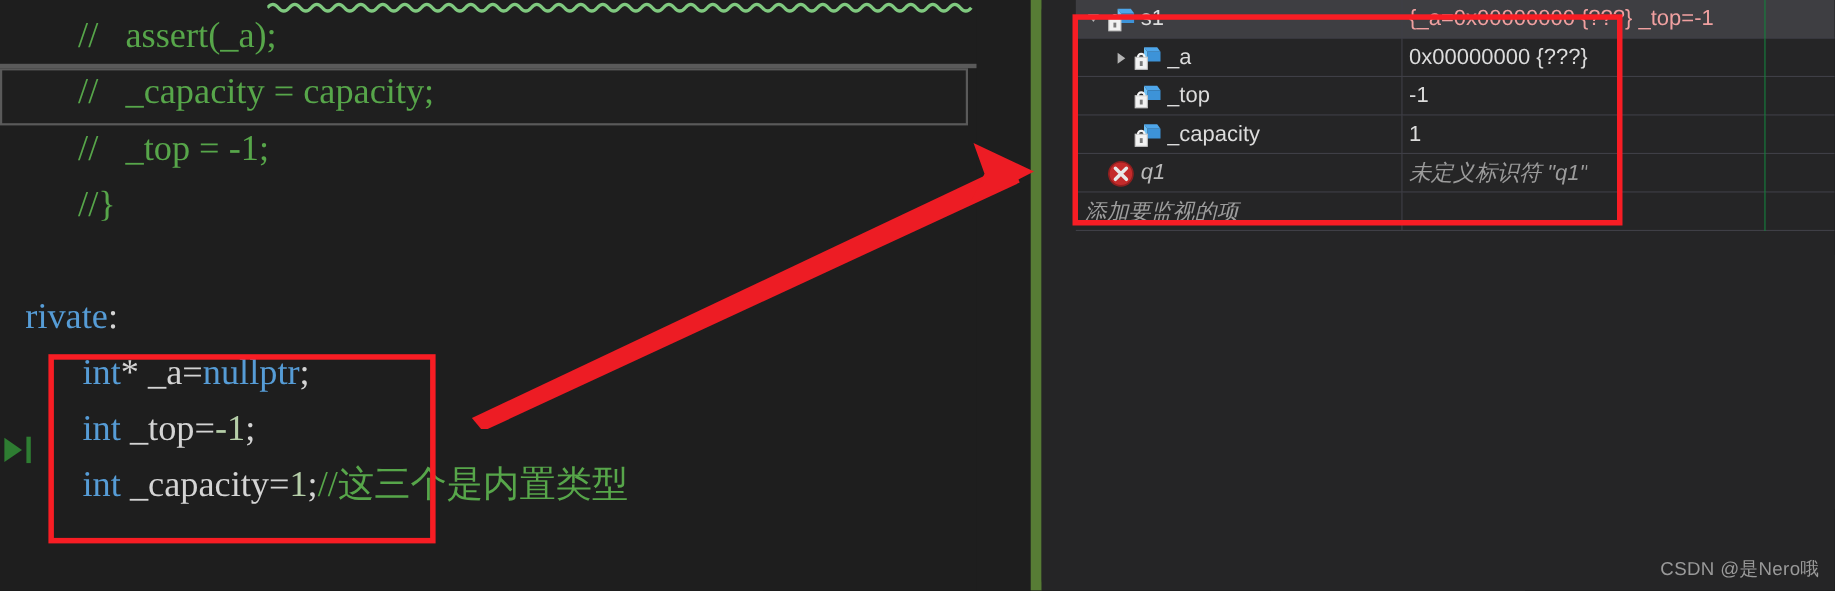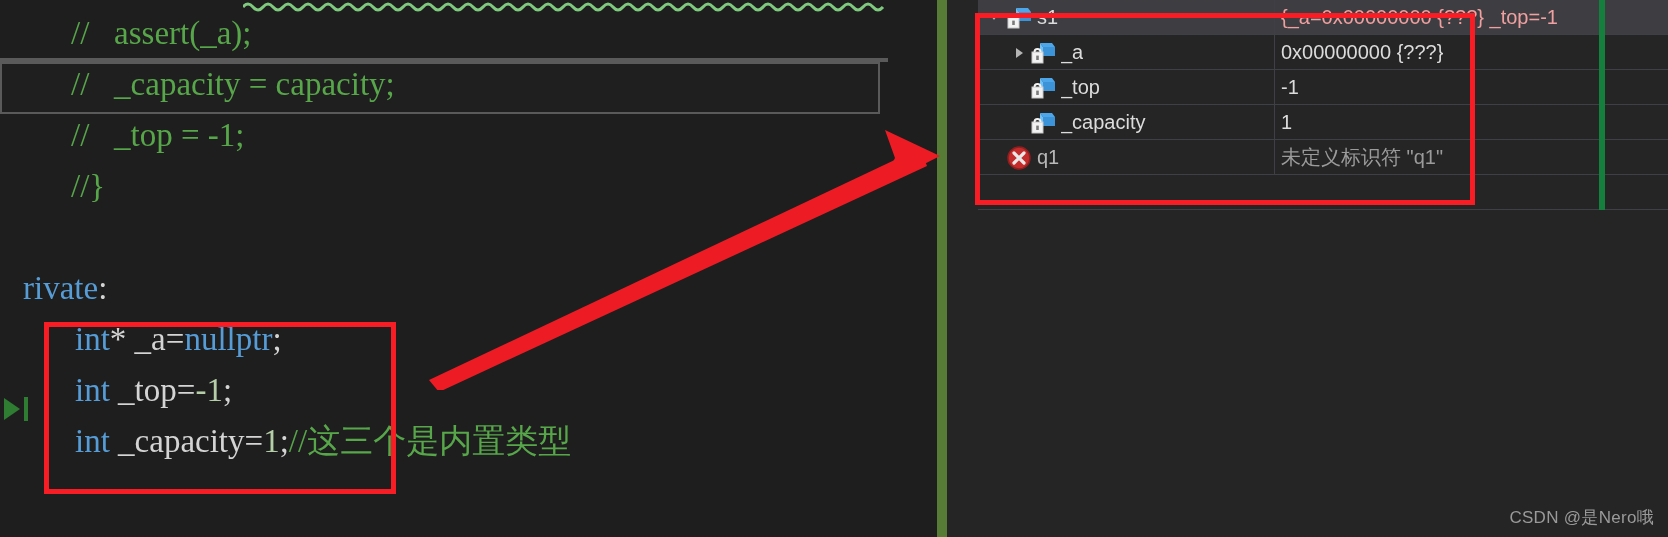--- a/index.html
+++ b/index.html
@@ -88,21 +88,21 @@
   .wrow.sel{background:#3e3e42;}
   .wcell-name{
     position:absolute;left:0;top:0;height:35px;width:297px;
     box-sizing:border-box;
     border-right:1px solid #3f3f46;
     display:flex;align-items:center;
   }
   .wcell-val{
     position:absolute;left:297px;top:0;height:35px;width:330px;
     box-sizing:border-box;
-    border-right:6px solid #15803d;
+    border-right:1px solid #15803d;
     display:flex;align-items:center;
     padding-left:6px;
   }
   .wcell-type{
     position:absolute;left:627px;top:0;height:35px;width:63px;
     box-sizing:border-box;
     display:flex;align-items:center;
   }
   .wname{white-space:nowrap;overflow:hidden;}
   .wval{white-space:nowrap;overflow:hidden;}
@@ -254,35 +254,38 @@
                 <path d="M4.5 12 a3 3 0 0 1 6 0" fill="none" stroke="#f2f2f2" stroke-width="2"></path>
                 <rect x="6.2" y="15.6" width="2.6" height="4.4" fill="#7a7a7a"></rect>
               </svg></span>
             <span class="wname">_capacity</span>
           </div>
           <div class="wcell-val">
             <span class="wval">1</span>
           </div>
           <div class="wcell-type"></div>
         </div>
-        <div class="wrow" style="top: 140px;">
+        <div class="wrow" style="top: 140px; font-style: italic;">
           <div class="wcell-name" style="padding-left: 8px;">
             <span class="expander blank"></span>
             <span class="ico"><svg width="26" height="26" viewBox="0 0 26 26">
                 <circle cx="13" cy="13" r="11" fill="#c42b2b" stroke="#8d1f1f" stroke-width="1.5"></circle>
                 <path d="M8 8 L18 18 M18 8 L8 18" stroke="#e8e8e8" stroke-width="3.2" stroke-linecap="round"></path>
               </svg></span>
             <span class="wname" style="color: rgb(185, 185, 185);">q1</span>
           </div>
           <div class="wcell-val">
             <span class="wval err">未定义标识符 "q1"</span>
           </div>
           <div class="wcell-type"></div>
         </div>
         <div class="wrow" style="top: 175px;">
+          <div class="wcell-name" style="padding-left: 8px;">
+            <span class="placeholder">添加要监视的项</span>
+          </div>
           <div class="wcell-val"></div>
           <div class="wcell-type"></div>
         </div>
       </div>
   </div>
 
   <div id="watch-red-box"></div>
 
   <svg id="arrow" viewBox="0 0 525 260">
     <g>

